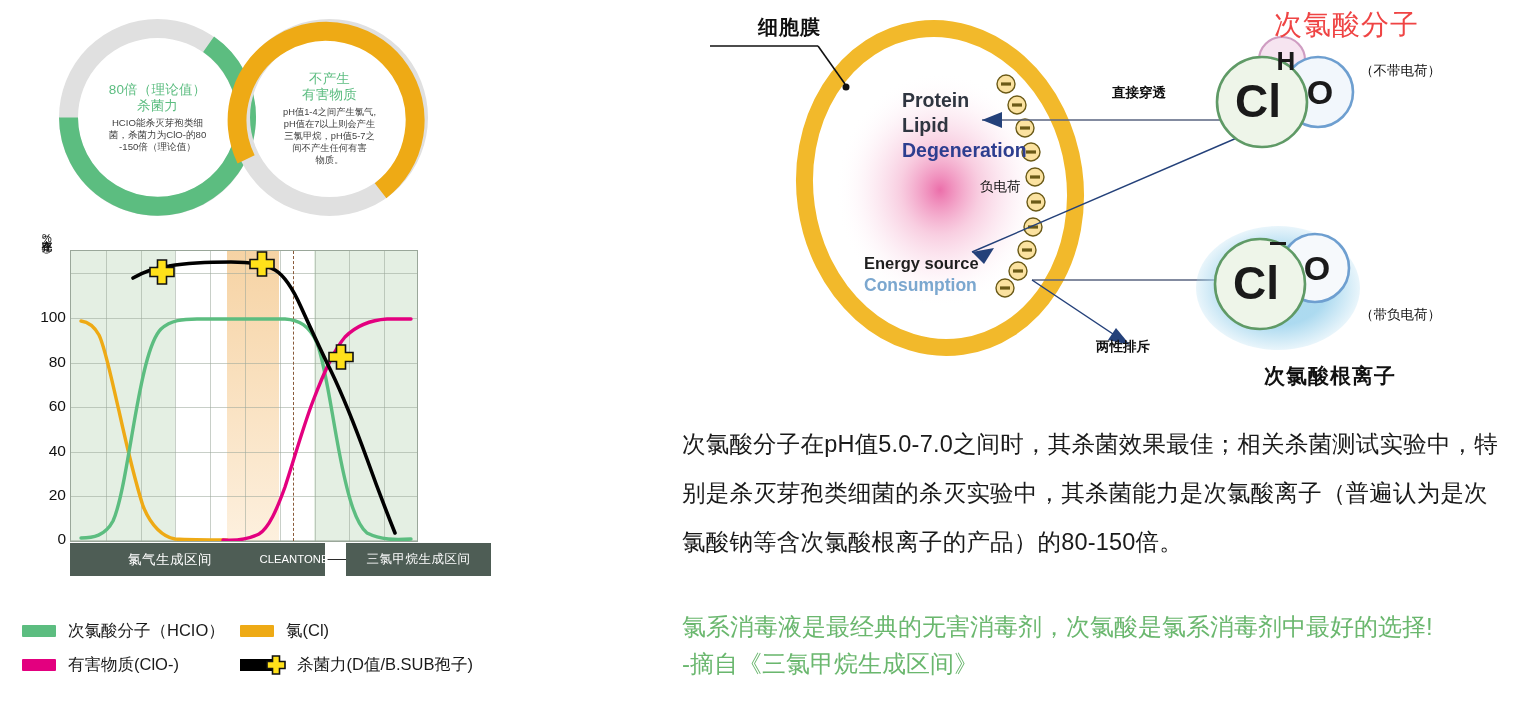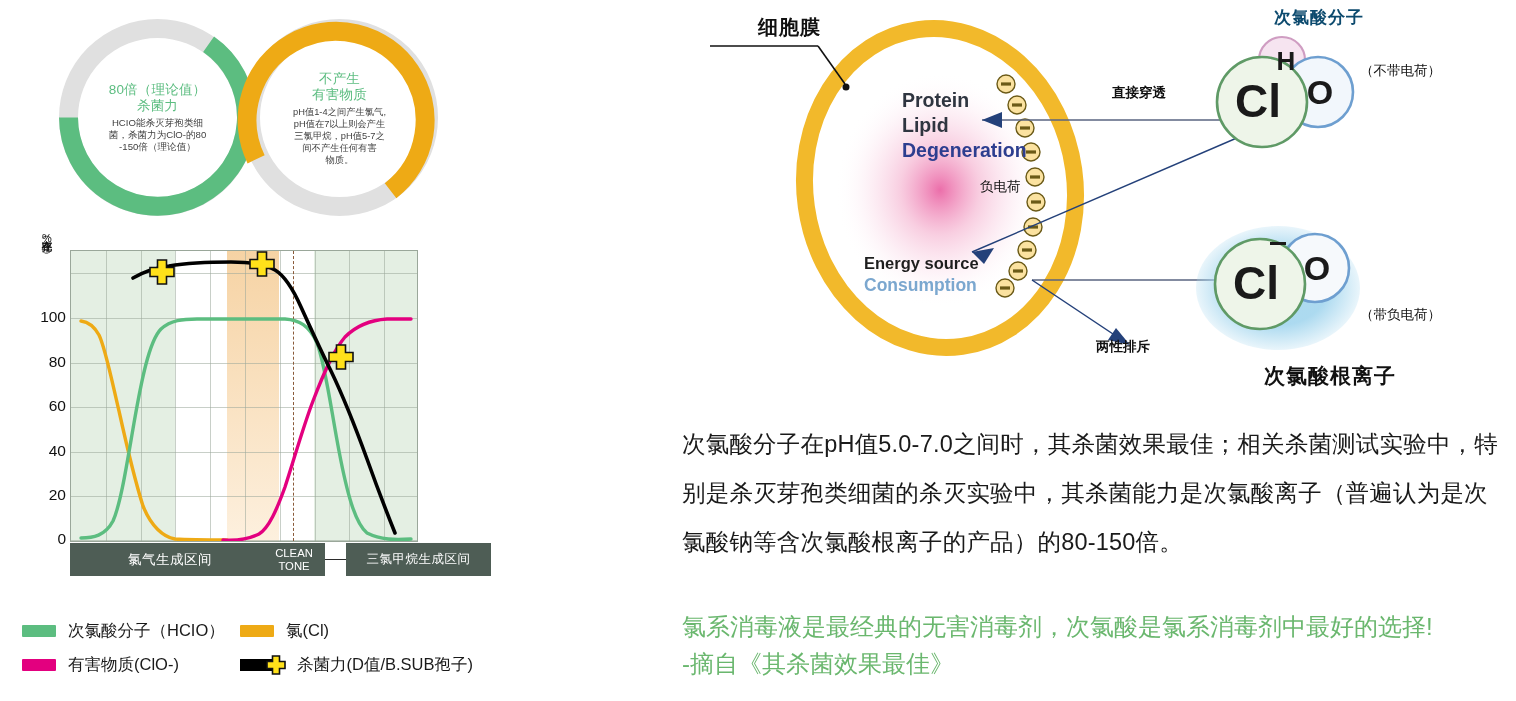--- a/index.html
+++ b/index.html
@@ -12,21 +12,21 @@
   }
   .root{position:relative;width:1516px;height:701px;}
 
   
   .left-panel{position:absolute;left:0;top:0;width:660px;height:701px;}
 
   
   .donuts{position:absolute;left:30px;top:10px;width:430px;height:215px;}
   .donut{position:absolute;top:0;width:215px;height:215px;}
   .donut.one{left:20px;}
-  .donut.two{left:202px;}
+  .donut.two{left:192px;}
   .donut svg{position:absolute;left:0;top:0;}
   .donut .inner-text{
     position:absolute;left:50%;top:50%;transform:translate(-50%,-50%);
     width:126px;text-align:center;
   }
   .donut .hl{
     color:#5cbd80;font-size:13.5px;line-height:16px;font-weight:400;
     letter-spacing:.2px;
   }
   .donut .bd{
@@ -91,21 +91,21 @@
   .dg-txt{position:absolute;white-space:nowrap;}
 
   .t-membrane{left:98px;top:14px;font-size:20px;font-weight:bold;color:#111;letter-spacing:1px;}
   .t-protein{left:242px;top:88px;font-size:19.5px;font-weight:bold;color:#2f3540;line-height:25px;}
   .t-protein .deg{color:#2d3e8f;}
   .t-energy{left:204px;top:252px;font-size:16.5px;font-weight:bold;color:#1e1e1e;line-height:22px;}
   .t-energy .cons{color:#7ba7cf;font-size:17.5px;}
   .t-negcharge{left:320px;top:178px;font-size:13.5px;font-weight:normal;color:#111;}
   .t-direct{left:452px;top:84px;font-size:13.5px;font-weight:bold;color:#111;}
   .t-repel{left:436px;top:338px;font-size:13.5px;font-weight:bold;color:#111;}
-  .t-hclo-title{left:614px;top:6px;font-size:17px;font-weight:bold;color:#0c4a6e;letter-spacing:1px;}
+  .t-hclo-title{left:614px;top:6px;font-size:28px;font-weight:normal;color:#ef4444;letter-spacing:1px;}
   .t-clo-title{left:604px;top:362px;font-size:21px;font-weight:bold;color:#111;letter-spacing:1px;}
   .t-nocharge{left:700px;top:62px;font-size:13.5px;color:#111;}
   .t-negcharged{left:700px;top:306px;font-size:13.5px;color:#111;}
 
   .para{
     position:absolute;left:22px;top:420px;width:826px;
     font-size:23.5px;line-height:49px;color:#1a1a1a;
     letter-spacing:.2px;
   }
   .green-note{
@@ -212,21 +212,21 @@
       <div class="ytick" style="top:362px">80</div>
       <div class="ytick" style="top:406px">60</div>
       <div class="ytick" style="top:451px">40</div>
       <div class="ytick" style="top:495px">20</div>
       <div class="ytick" style="top:539px">0</div>
     </div>
 
     <div class="axisbars">
       <div class="axisline" style="left:0;width:348px"></div>
       <div class="abar" style="left:0px;width:200px">氯气生成区间</div>
-      <div class="abar ct" style="left:193px;width:62px;flex-direction:column;">
+      <div class="abar ct" style="left:193px;width:62px;">
         <span>CLEAN</span>
         <span>TONE</span>
       </div>
       <div class="abar" style="left:276px;width:145px;font-size:12.5px">三氯甲烷生成区间</div>
     </div>
 
 
     <div class="legend">
       <div class="lrow" style="left:0;top:0">
         <div class="sw" style="background:#5cbd80"></div>
@@ -369,16 +369,16 @@
       <div class="dg-txt t-hclo-title">次氯酸分子</div>
       <div class="dg-txt t-nocharge">（不带电荷）</div>
       <div class="dg-txt t-clo-title">次氯酸根离子</div>
       <div class="dg-txt t-negcharged">（带负电荷）</div>
     </div>
 
     <div class="para">次氯酸分子在pH值5.0-7.0之间时，其杀菌效果最佳；相关杀菌测试实验中，特别是杀灭芽孢类细菌的杀灭实验中，其杀菌能力是次氯酸离子（普遍认为是次氯酸钠等含次氯酸根离子的产品）的80-150倍。</div>
 
     <div class="green-note">
       <div>氯系消毒液是最经典的无害消毒剂，次氯酸是氯系消毒剂中最好的选择!</div>
-      <div>-摘自《其杀菌效果最佳》</div>
+      <div>-摘自《三氯甲烷生成区间》</div>
     </div>
   </div>
 </div>
 
 </body></html>

